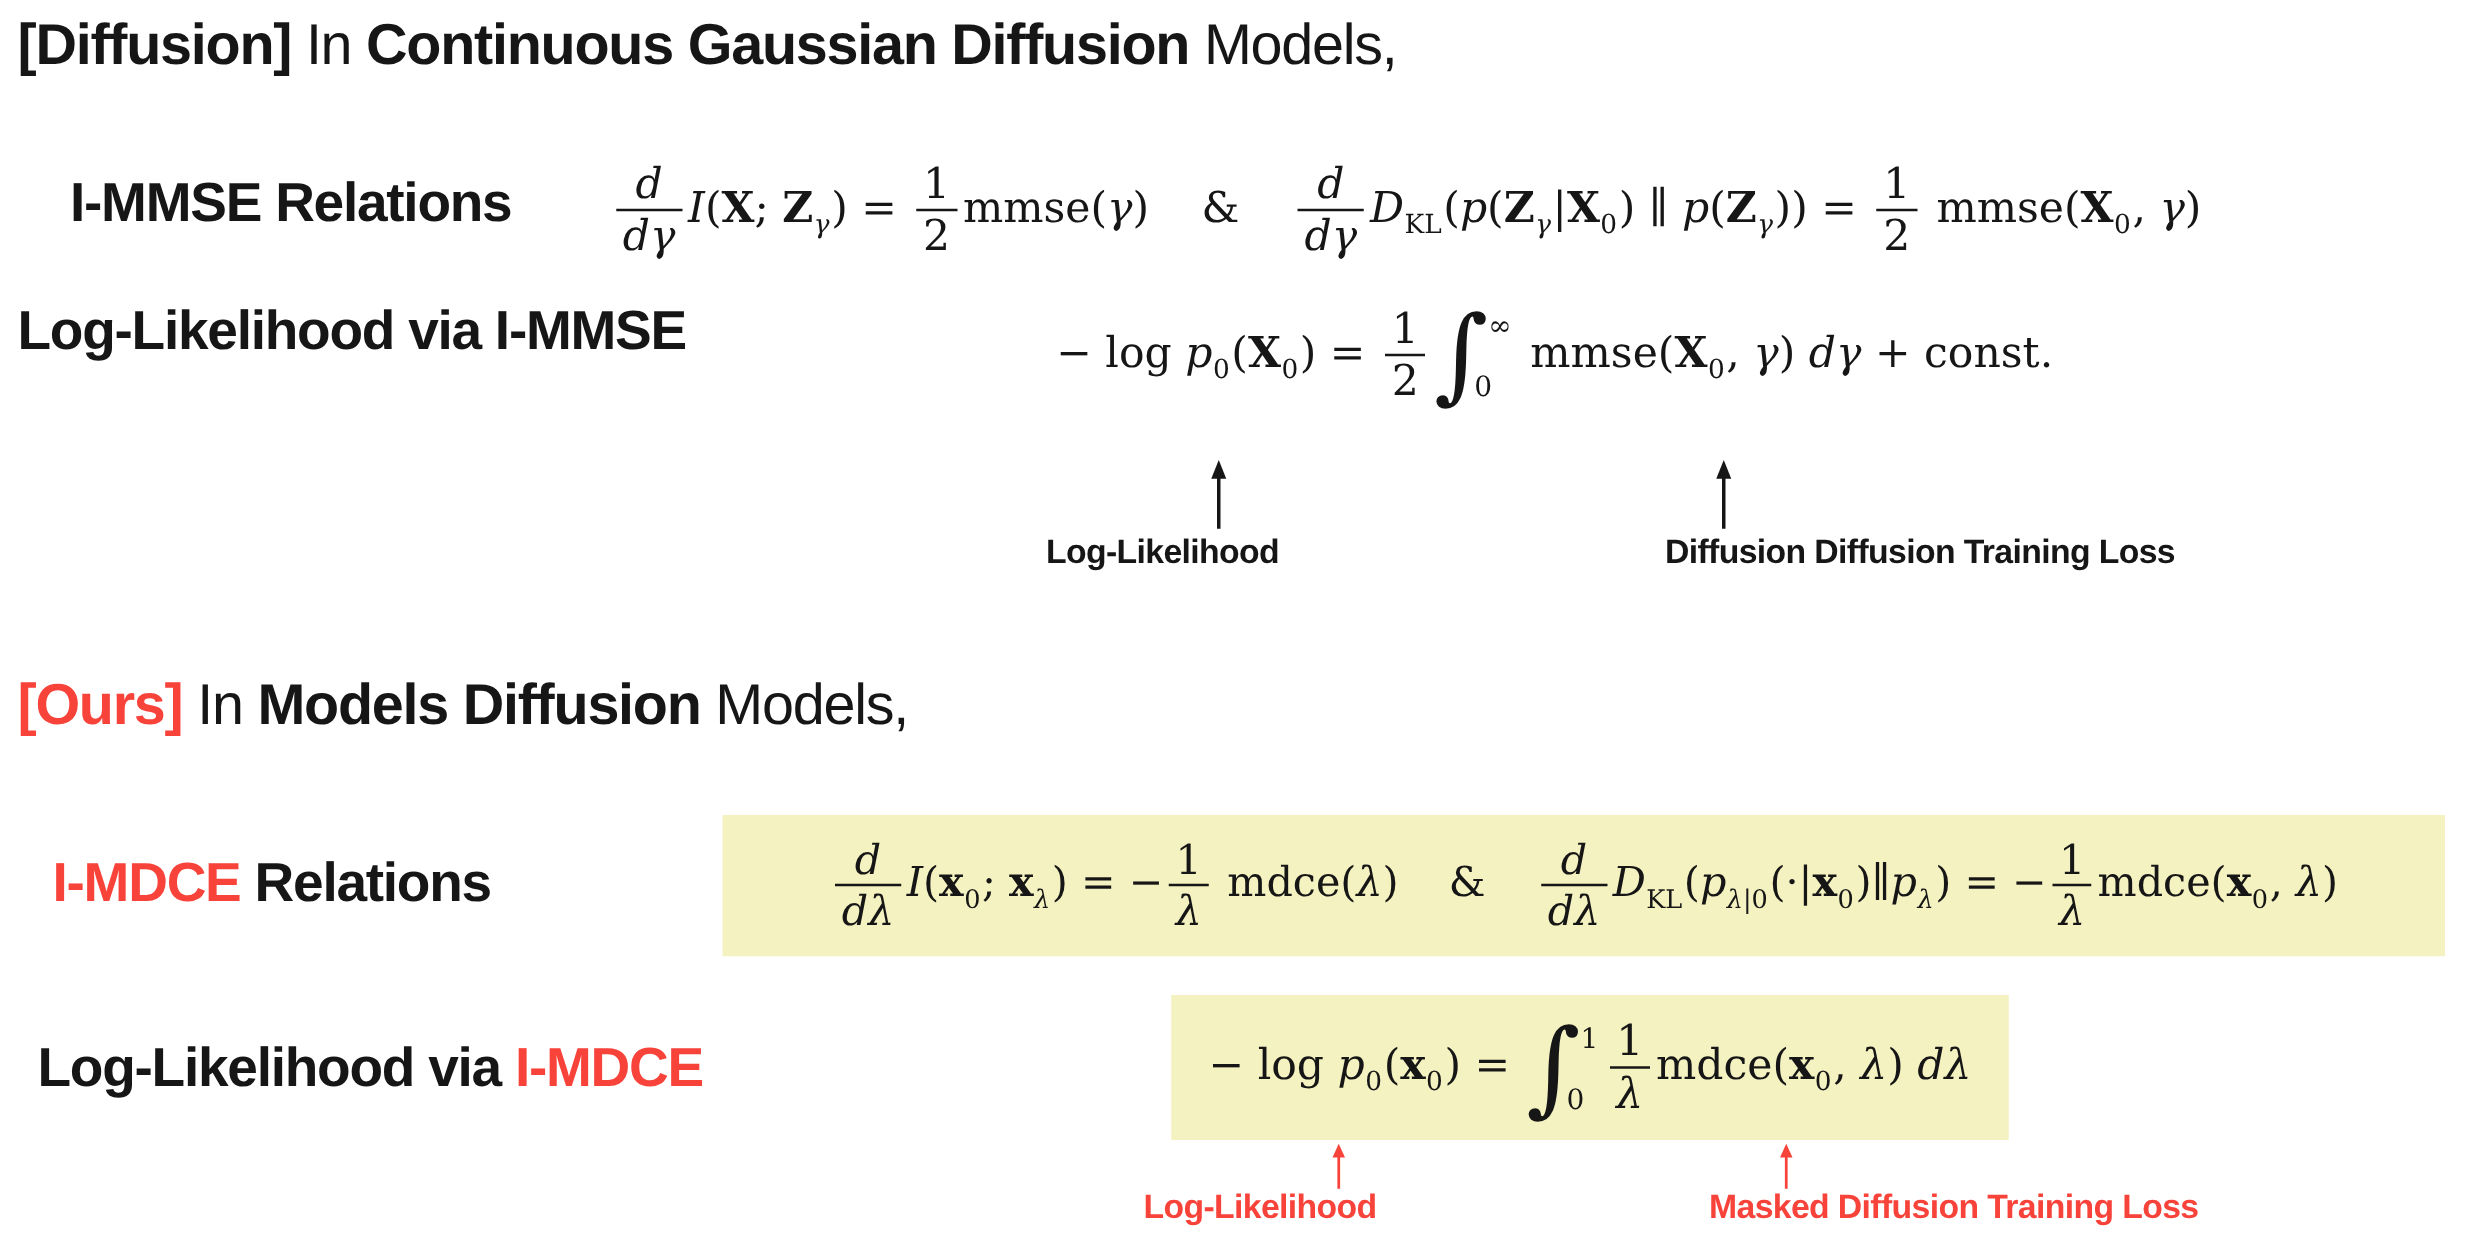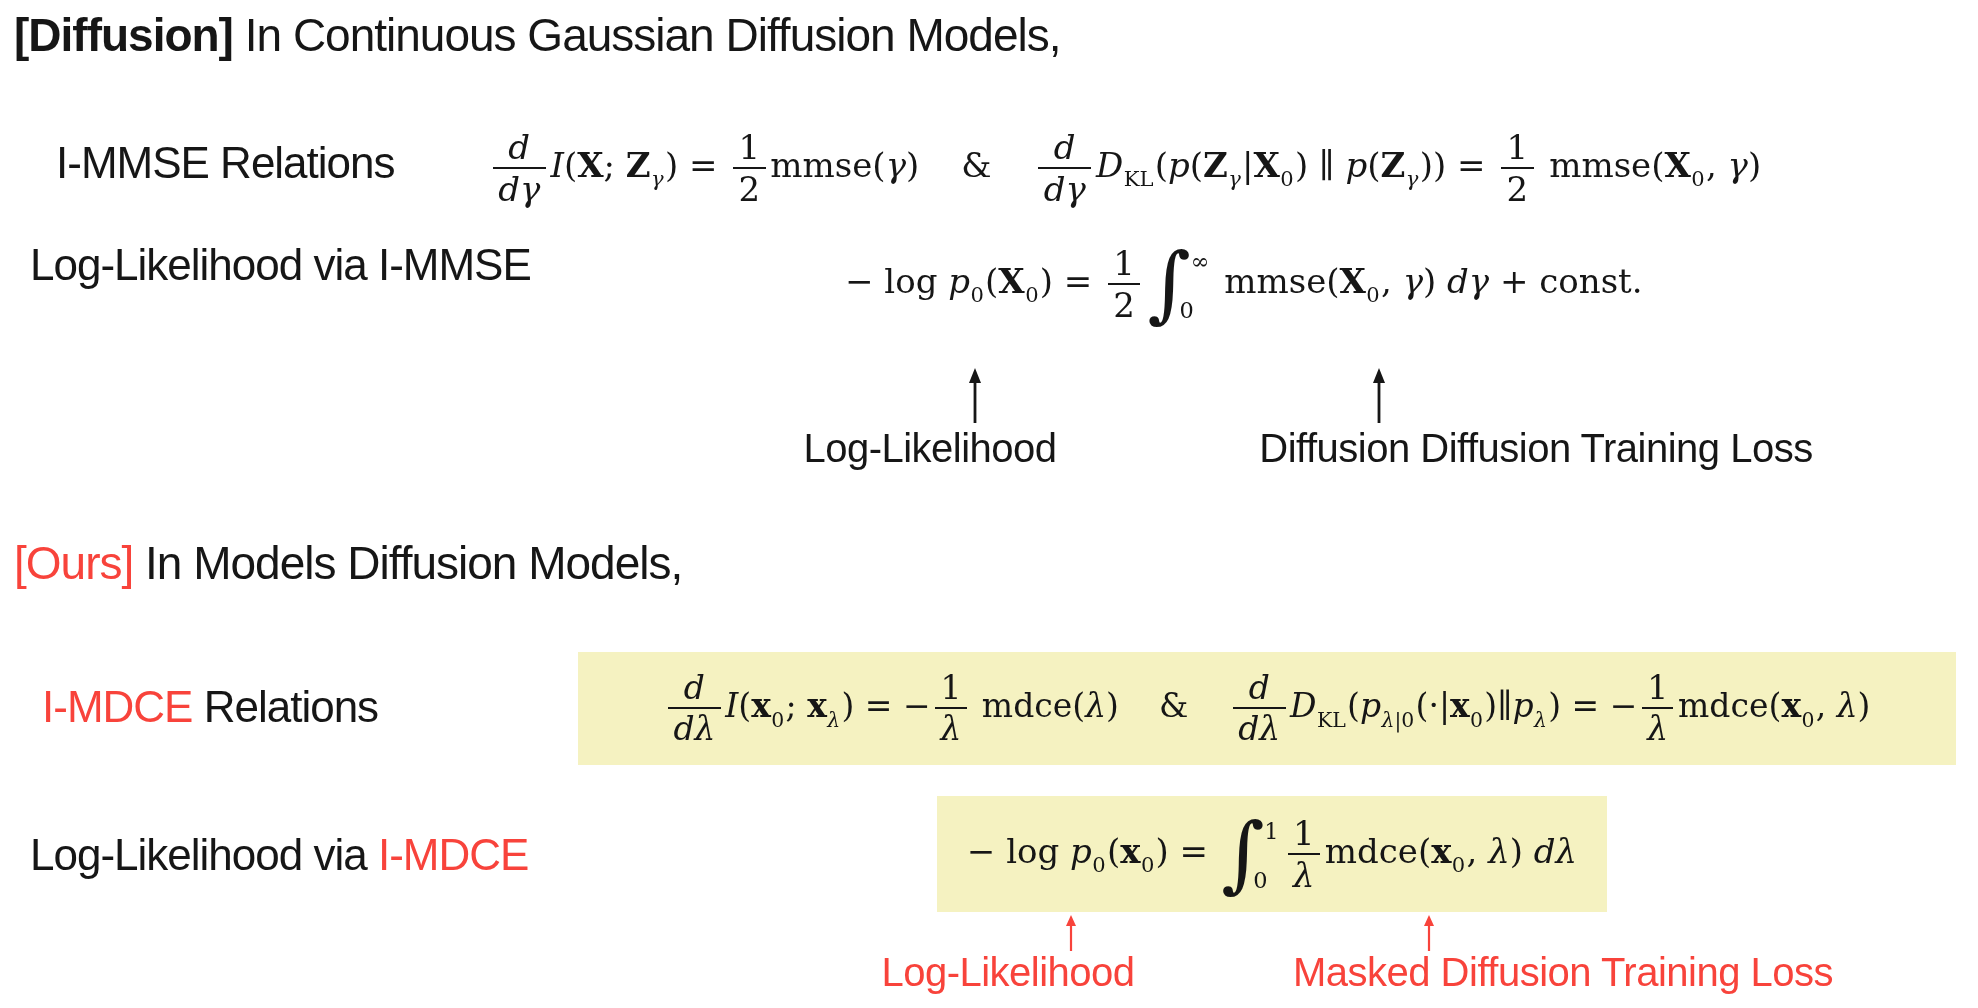--- a/index.html
+++ b/index.html
@@ -11,58 +11,58 @@
   html,body{background:#fff;}
   body{font-family:"Liberation Sans",sans-serif;color:var(--ink);}
   .canvas{
     position:relative;width:1978px;height:1008px;background:#ffffff;overflow:hidden;
   }
   
   .heading{position:absolute;font-size:46px;letter-spacing:-1px;white-space:nowrap;line-height:1.2;}
   .rowlabel{position:absolute;font-size:44px;letter-spacing:-1px;white-space:nowrap;line-height:1.15;font-weight:700;}
   .w-reg{font-weight:400;}
   .w-semi{font-weight:600;}
-  .w-bold{font-weight:400;}
+  .w-bold{font-weight:700;}
   .c-red{color:var(--red);}
   
   .formula{position:absolute;display:flex;align-items:center;font-family:"DejaVu Serif",serif;font-size:34px;color:var(--ink);}
   .mline{white-space:pre;line-height:1;}
   .mr{font-style:normal;}
   .mi{font-style:italic;}
   .mb{font-weight:700;font-style:normal;}
   .msub{font-size:.62em;vertical-align:-0.45em;margin-left:.02em;margin-right:.06em;}
   .frac{display:inline-flex;flex-direction:column;align-items:center;vertical-align:middle;margin:0 .14em;line-height:1.08;}
   .frac .num{padding:0 .16em .04em;}
   .frac .den{border-top:.075em solid currentColor;padding:.06em .16em 0;}
   .intgrp{display:inline-flex;align-items:center;vertical-align:middle;margin:0 .12em 0 .06em;}
   .intsign{font-size:2.45em;line-height:.92;font-style:italic;}
   .intlims{display:flex;flex-direction:column;justify-content:space-between;font-size:.66em;line-height:1;height:3.3em;padding-top:.15em;}
   .intlims .intlo{transform:translateX(-.5em);}
   
   .hl-box{position:absolute;background:var(--highlight);display:flex;align-items:center;justify-content:center;}
   
-  .annot{position:absolute;transform:translateX(-50%);font-size:40px;font-weight:400;letter-spacing:-.5px;white-space:nowrap;}
+  .annot{position:absolute;transform:translateX(-50%);font-size:27px;font-weight:700;letter-spacing:-.5px;white-space:nowrap;}
   .annot.red{color:var(--red);}
   .arrow{position:absolute;line-height:0;}
   .arrow.black{color:var(--ink);}
   .arrow.red{color:var(--red);}
 </style>
 </head>
 <body>
 
 <div class="canvas">
 
   <div class="heading" style="left:14px;top:8px"><span class="w-semi">[Diffusion]</span><span class="w-reg"> In </span><span class="w-bold">Continuous Gaussian Diffusion</span><span class="w-reg"> Models,</span></div>
 
   <div class="rowlabel" style="left:56px;top:138px"><span class="w-bold">I-MMSE Relations</span></div>
   <div class="formula" style="left:488px;top:116px;height:104px">
     <span class="mline"><span class="frac"><span class="num"><span class="mi">d</span></span><span class="den"><span class="mi">d</span><span class="mi">γ</span></span></span><span class="mi">I</span><span class="mr">(</span><span class="mb">X</span><span class="mr">; </span><span class="mb">Z</span><span class="msub"><span class="mi">γ</span></span><span class="mr">) = </span><span class="frac"><span class="num"><span class="mr">1</span></span><span class="den"><span class="mr">2</span></span></span><span class="mr">mmse(</span><span class="mi">γ</span><span class="mr">)</span><span class="" style="display: inline-block; width: 42px;"></span><span class="mr">&amp;</span><span class="" style="display: inline-block; width: 42px;"></span><span class="frac"><span class="num"><span class="mi">d</span></span><span class="den"><span class="mi">d</span><span class="mi">γ</span></span></span><span class="mi">D</span><span class="msub"><span class="mr">KL</span></span><span class="mr">(</span><span class="mi">p</span><span class="mr">(</span><span class="mb">Z</span><span class="msub"><span class="mi">γ</span></span><span class="mr">|</span><span class="mb">X</span><span class="msub"><span class="mr">0</span></span><span class="mr">) ∥ </span><span class="mi">p</span><span class="mr">(</span><span class="mb">Z</span><span class="msub"><span class="mi">γ</span></span><span class="mr">)) = </span><span class="frac"><span class="num"><span class="mr">1</span></span><span class="den"><span class="mr">2</span></span></span><span class="mr"> mmse(</span><span class="mb">X</span><span class="msub"><span class="mr">0</span></span><span class="mr">, </span><span class="mi">γ</span><span class="mr">)</span></span>
   </div>
 
-  <div class="rowlabel" style="left:30px;top:240px"><span class="w-bold">Log-Likelihood via I-MMSE</span></div>
+  <div class="rowlabel" style="left:14px;top:240px"><span class="w-bold">Log-Likelihood via I-MMSE</span></div>
   <div class="formula" style="left:845px;top:228px;height:112px">
     <span class="mline"><span class="mr">− log </span><span class="mi">p</span><span class="msub"><span class="mr">0</span></span><span class="mr">(</span><span class="mb">X</span><span class="msub"><span class="mr">0</span></span><span class="mr">) = </span><span class="frac"><span class="num"><span class="mr">1</span></span><span class="den"><span class="mr">2</span></span></span><span class="intgrp"><span class="intsign">∫</span><span class="intlims"><span class="inthi"><span class="mr">∞</span></span><span class="intlo"><span class="mr">0</span></span></span></span><span class="mr"> mmse(</span><span class="mb">X</span><span class="msub"><span class="mr">0</span></span><span class="mr">, </span><span class="mi">γ</span><span class="mr">) </span><span class="mi">dγ</span><span class="mr"> + const.</span></span>
   </div>
 
   <div class="arrow black" style="left:965px;top:368px">
     <svg width="20" height="56" viewBox="0 0 20 56">
         <line x1="10" y1="55" x2="10" y2="12" stroke="currentColor" stroke-width="2.8"></line>
         <polygon points="10,0 4,15 16,15" fill="currentColor"></polygon>
       </svg>
   </div>

